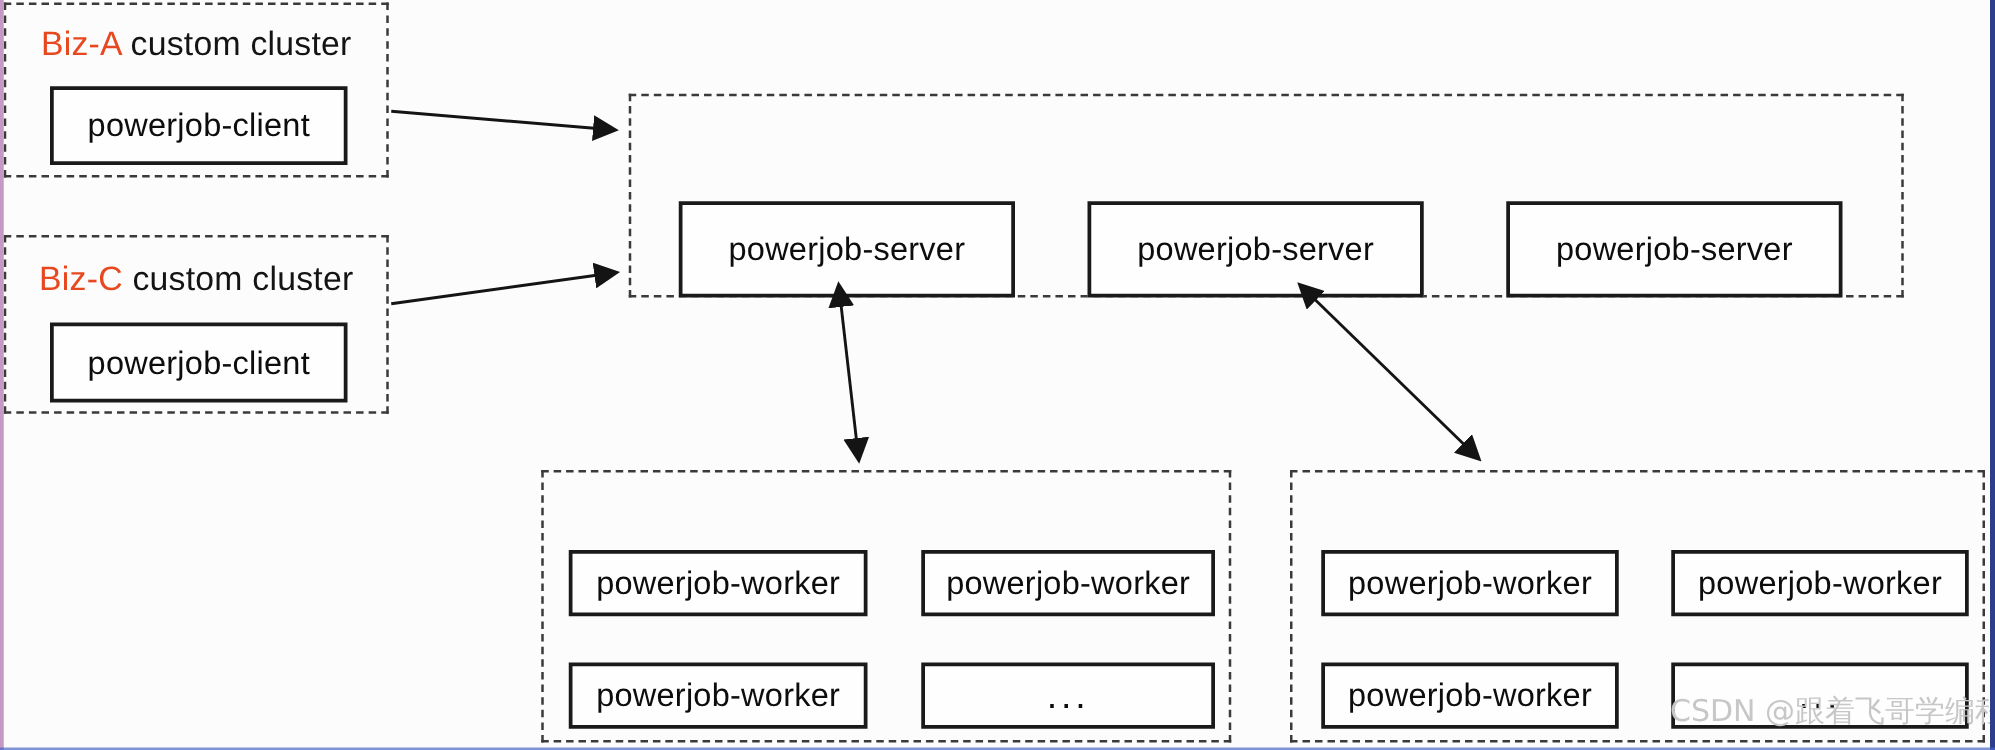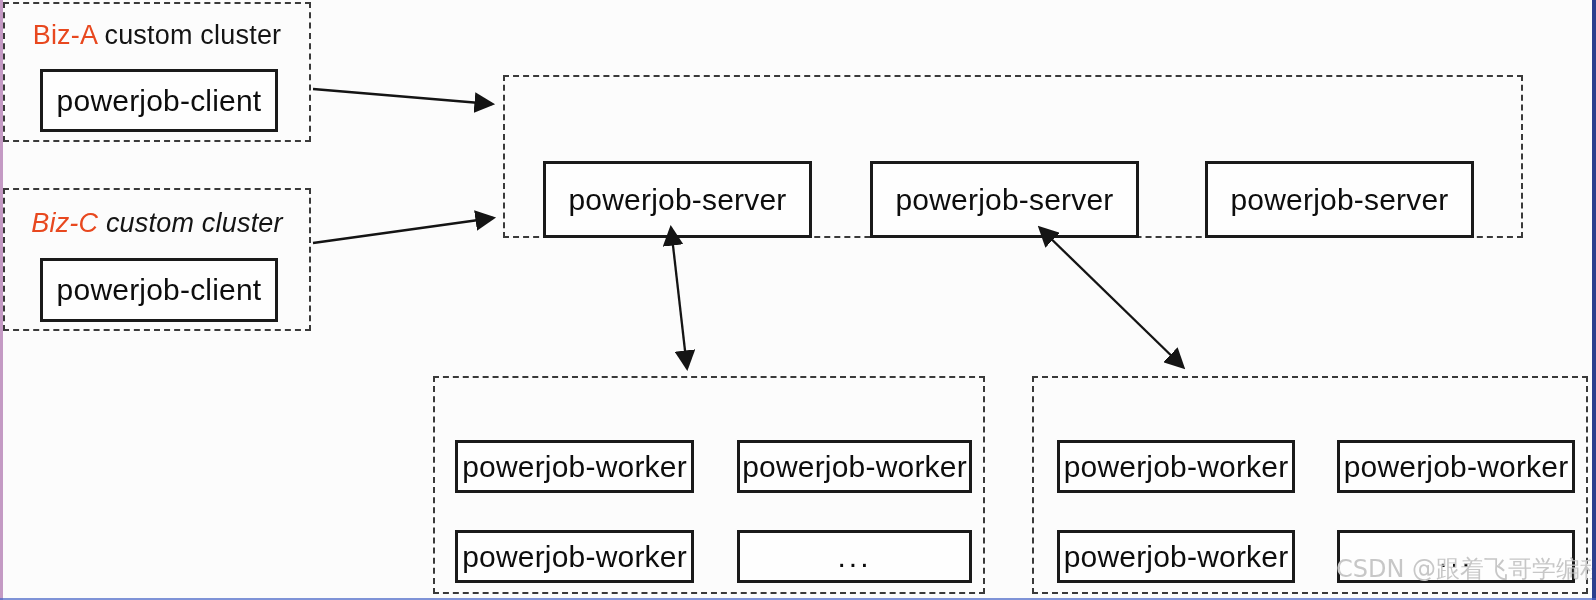--- a/index.html
+++ b/index.html
@@ -16,31 +16,31 @@
   .edge.left{left:0;top:0;bottom:0;width:3px;background:var(--edgeL);}
   .edge.right{right:0;top:0;bottom:0;width:4px;background:var(--edgeR);}
   .edge.bottom{left:0;right:0;bottom:0;height:2px;background:var(--edgeB);opacity:.7;}
 
   .dashed{position:absolute;border:2px dashed var(--dash);background:transparent;box-sizing:border-box;padding-left:44px;}
   .cluster-title{position:absolute;left:0;right:0;text-align:center;font-size:27px;color:#141414;letter-spacing:.2px;}
   .cluster-title .hl, .cluster-title.red{color:var(--highlight);}
   .node{
     position:absolute;display:flex;align-items:center;justify-content:center;
     background:#fefefe;border:3px solid #1a1a1a;box-sizing:border-box;
-    font-size:30px;color:#0d0d0d;letter-spacing:.2px;white-space:nowrap;
+    font-size:26px;color:#0d0d0d;letter-spacing:.2px;white-space:nowrap;
   }
   .node.dots{font-size:30px;letter-spacing:3px;}
 
   
   .c-biza{left:3px;top:2px;width:308px;height:140px;}
   .c-biza .cluster-title{top:16px;}
   .c-biza .node{left:35px;top:65px;width:238px;height:63px;}
 
   .c-bizc{left:3px;top:188px;width:308px;height:143px;}
-  .c-bizc .cluster-title{top:18px;font-style:italic;}
+  .c-bizc .cluster-title{top:18px;}
   .c-bizc .node{left:35px;top:68px;width:238px;height:64px;}
 
   
   .c-server{left:503px;top:75px;width:1020px;height:163px;}
   .c-server .cluster-title{top:20px;}
   .c-server .node{top:84px;width:269px;height:77px;}
   .c-server .s1{left:38px;} .c-server .s2{left:365px;} .c-server .s3{left:700px;}
 
   
   .c-wa{left:433px;top:376px;width:552px;height:218px;}

